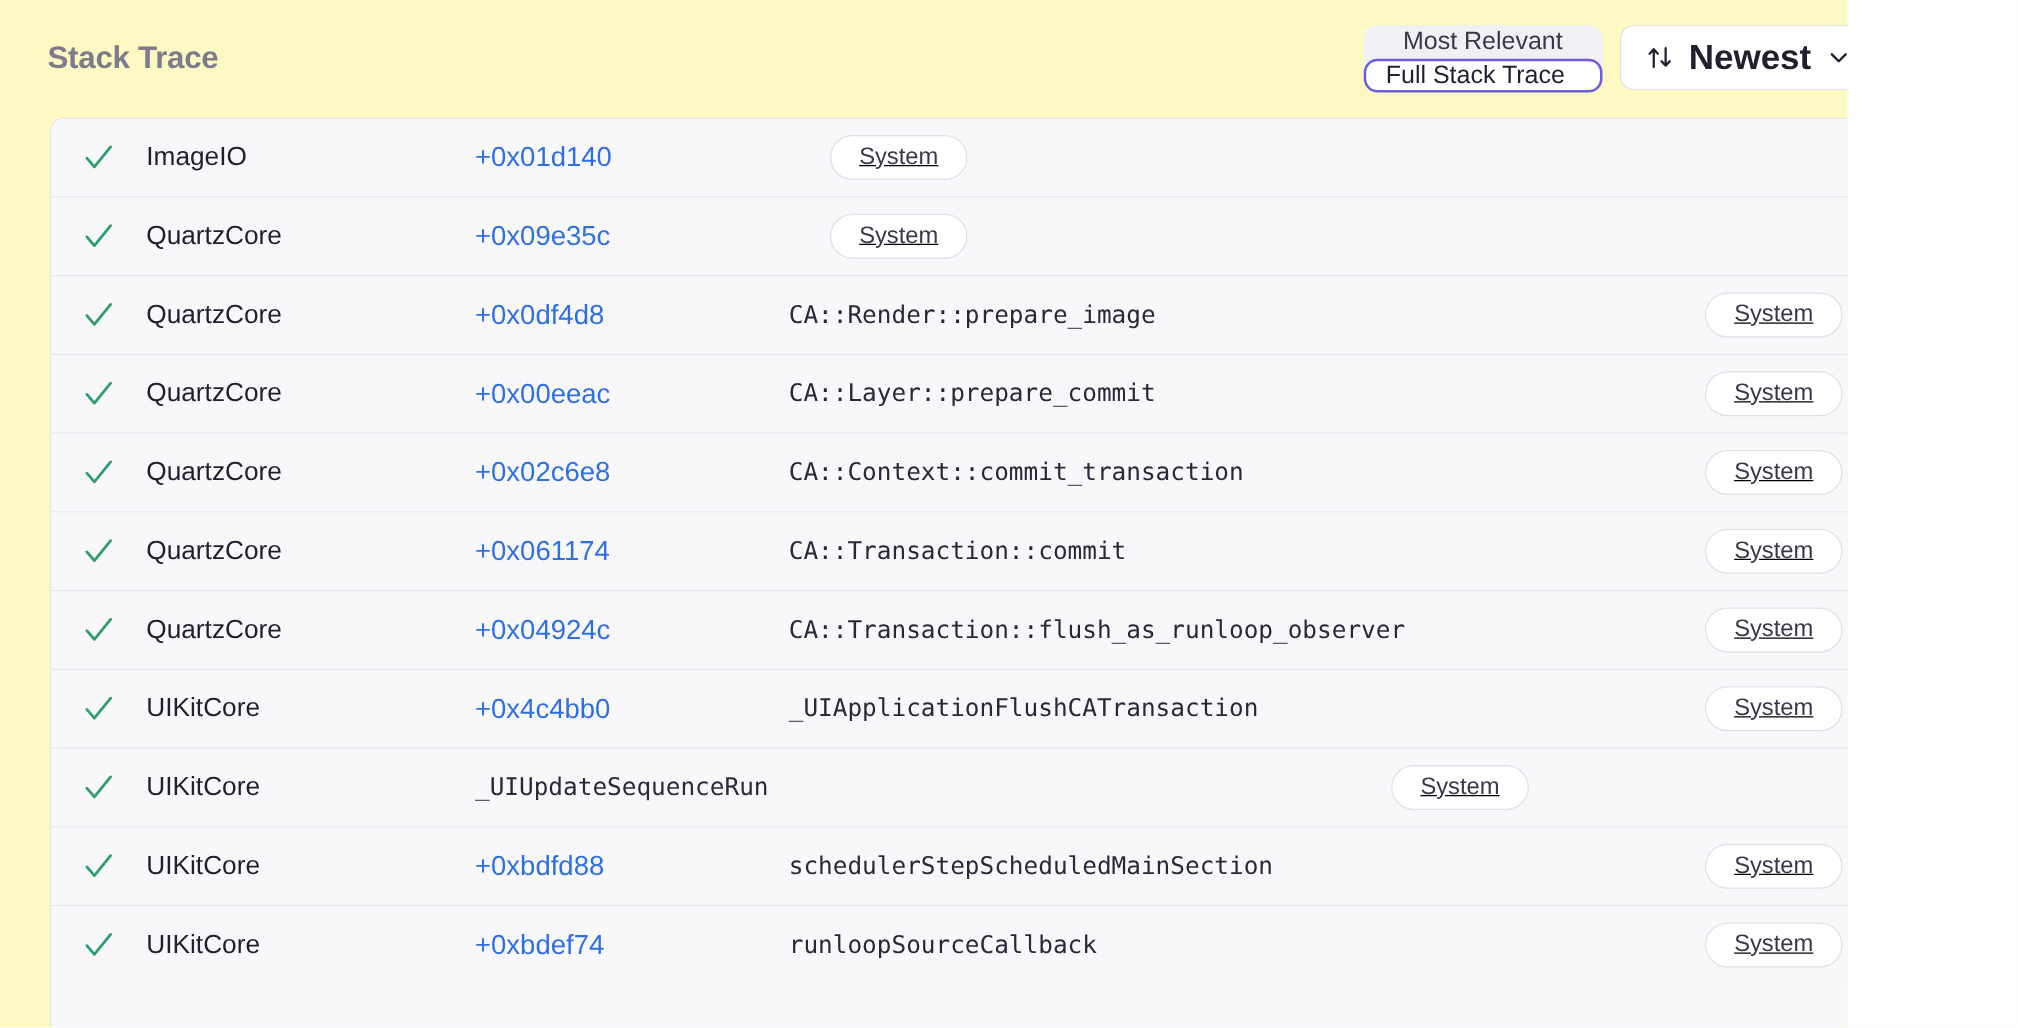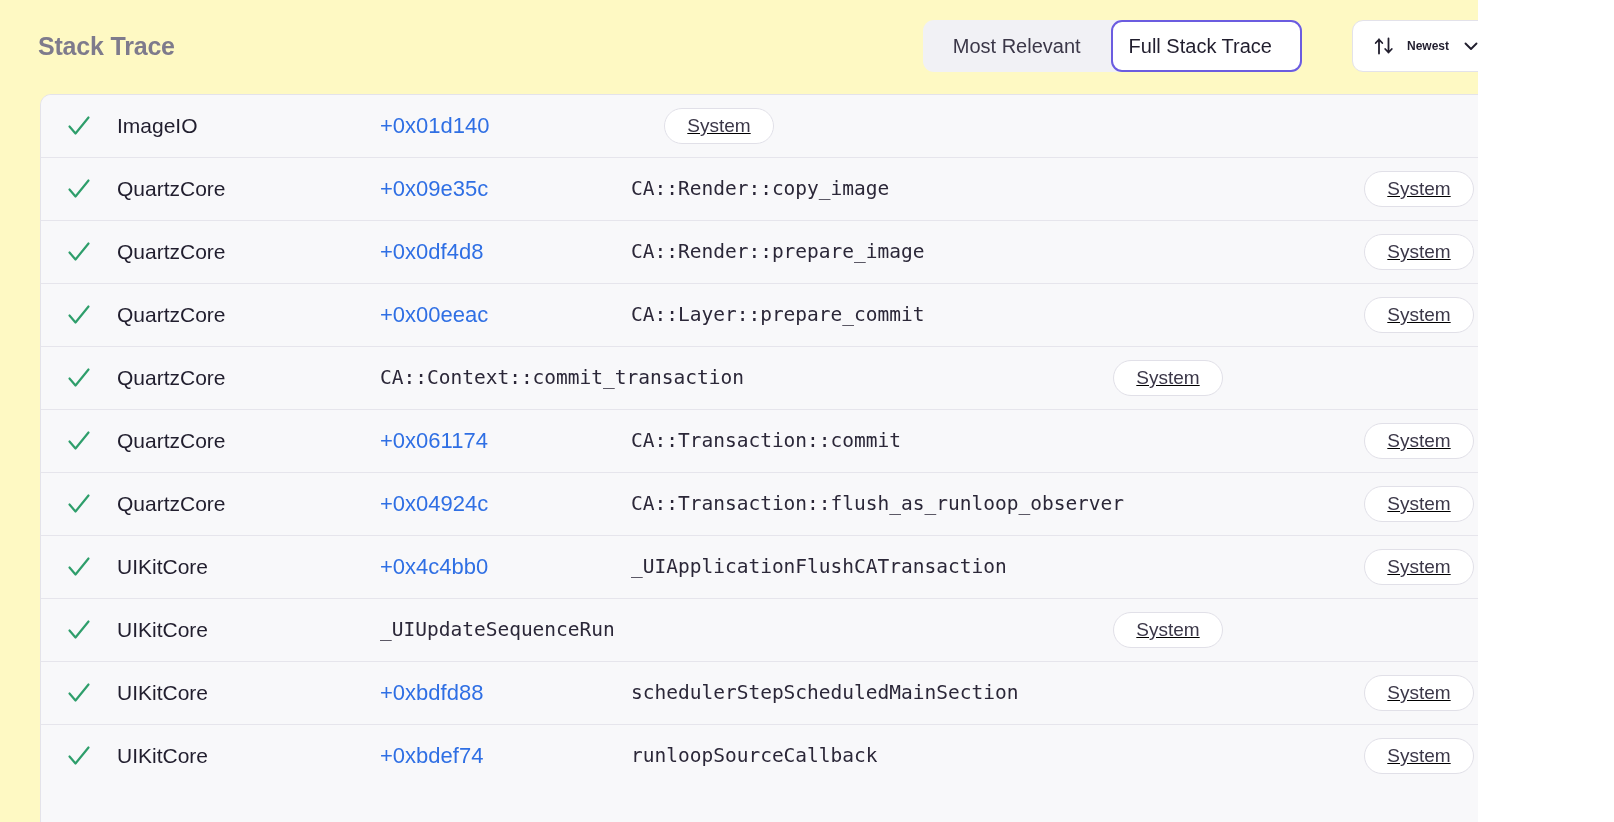--- a/index.html
+++ b/index.html
@@ -50,20 +50,21 @@
 
   
   .segmented {
     display: flex;
     align-items: center;
     background: #f1f1f5;
     border-radius: 11px;
     height: 52px;
     padding: 0;
     position: relative;
+    flex-direction: column;
   }
   .seg-btn {
     height: 52px;
     display: flex;
     align-items: center;
     padding: 0 28px;
     font-size: 20px;
     color: #3b3748;
     border-radius: 11px;
     background: transparent;
@@ -82,26 +83,25 @@
   
   .pill-btn {
     height: 52px;
     display: flex;
     align-items: center;
     gap: 12px;
     padding: 0 20px;
     background: #ffffff;
     border: 1.5px solid #e3e2ea;
     border-radius: 11px;
-    font-size: 12px;
+    font-size: 28px;
     font-weight: bold;
     color: #211e2e;
     white-space: nowrap;
     cursor: pointer;
-    margin-left: 36px;
   }
   .pill-btn .ico { display: flex; align-items: center; }
 
   .icon-btn {
     height: 52px;
     width: 56px;
     display: flex;
     align-items: center;
     justify-content: center;
     background: #ffffff;
@@ -286,21 +286,20 @@
   <div class="frame-row">
     <div class="cell-check">
       <span class="check-wrap">
         <svg width="30" height="30" viewBox="0 0 30 30" fill="none">
           <path d="M5.5 15.5L11.5 22.5L24.5 6.5" stroke="#2e9e6b" stroke-width="2.2" stroke-linecap="round" stroke-linejoin="round"></path>
         </svg>
       </span>
     </div>
     <div class="cell-binary">QuartzCore</div>
     <div class="cell-offset">+0x09e35c</div>
-    <div class="cell-symbol">CA::Render::copy_image</div>
     <div class="cell-tag">
       <span class="tag-wrap">
         <span class="tag">System</span>
       </span>
     </div>
   </div>
 
   <div class="frame-row">
     <div class="cell-check">
       <span class="check-wrap">
@@ -339,20 +338,21 @@
 
   <div class="frame-row">
     <div class="cell-check">
       <span class="check-wrap">
         <svg width="30" height="30" viewBox="0 0 30 30" fill="none">
           <path d="M5.5 15.5L11.5 22.5L24.5 6.5" stroke="#2e9e6b" stroke-width="2.2" stroke-linecap="round" stroke-linejoin="round"></path>
         </svg>
       </span>
     </div>
     <div class="cell-binary">QuartzCore</div>
+    <div class="cell-offset">+0x02c6e8</div>
     <div class="cell-symbol">CA::Context::commit_transaction</div>
     <div class="cell-tag">
       <span class="tag-wrap">
         <span class="tag">System</span>
       </span>
     </div>
   </div>
 
   <div class="frame-row">
     <div class="cell-check">

